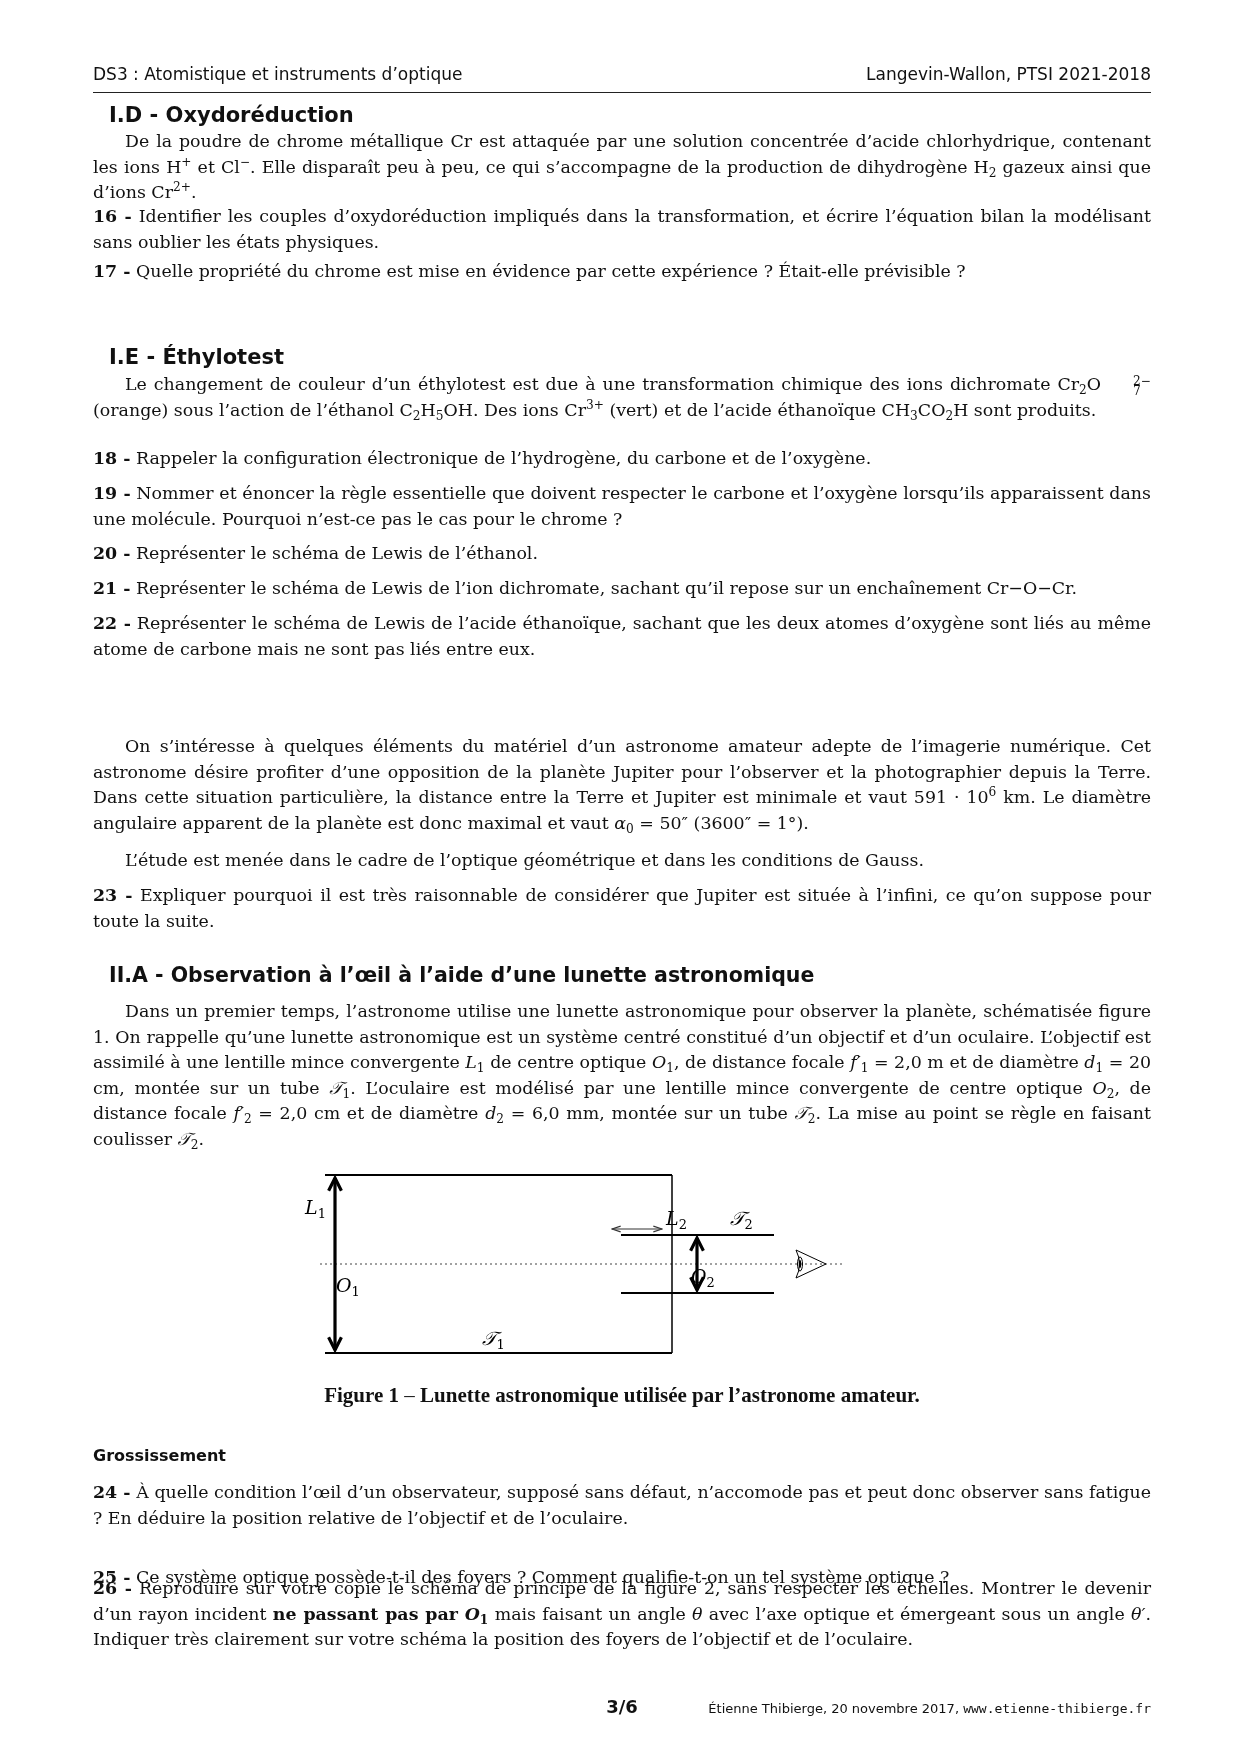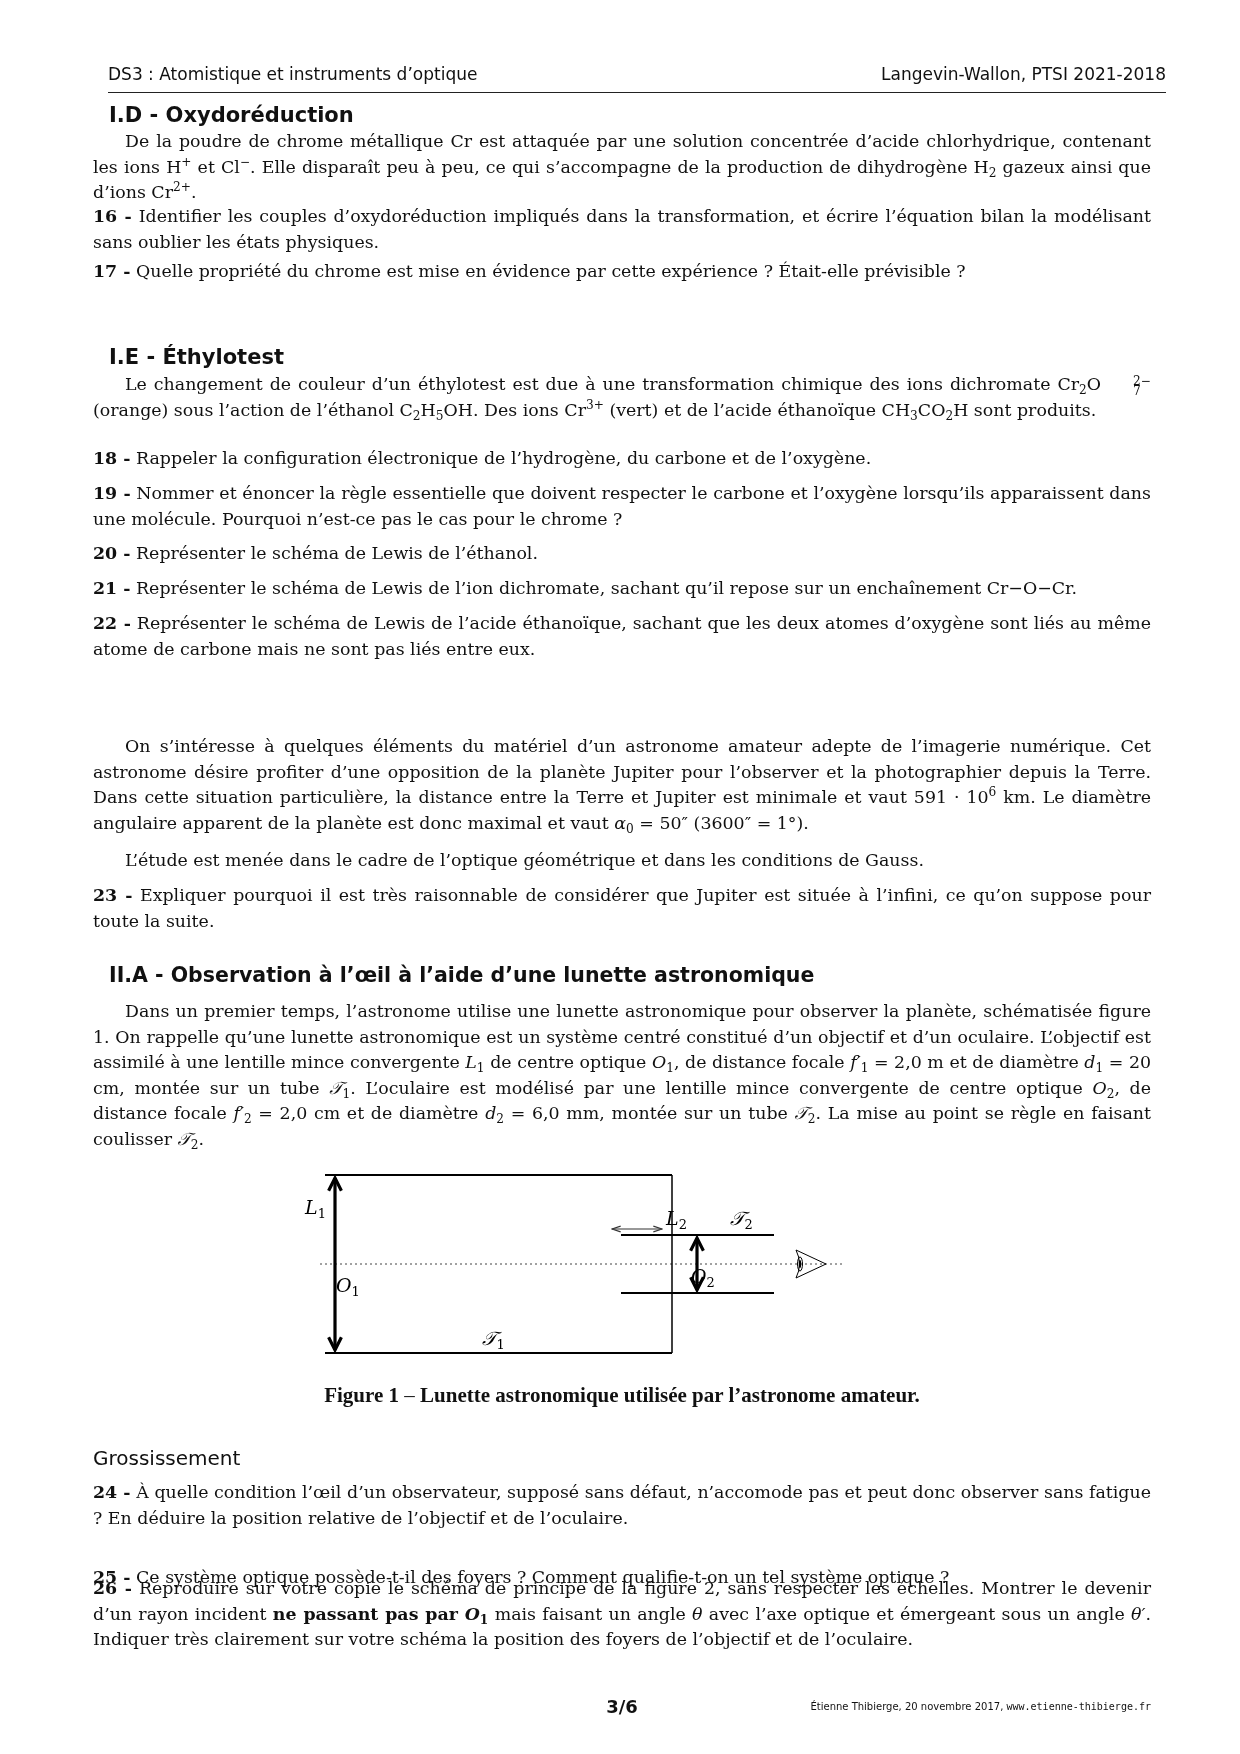--- a/index.html
+++ b/index.html
@@ -1,36 +1,36 @@
 <!DOCTYPE html>
 <html><head>
 <meta charset="utf-8">
 <style>
   html, body { margin:0; padding:0; background:#fff; }
   body { width:1240px; height:1754px; position:relative; overflow:hidden; color:#111;
          font-family:"DejaVu Serif", "Liberation Serif", serif; }
   .page { position:absolute; left:93px; top:0; width:1058px; }
-  .header { position:absolute; top:62px; left:15px; width:1058px; height:30px; border-bottom:1.5px solid #222;
+  .header { position:absolute; top:62px; left:0; width:1058px; height:30px; border-bottom:1.5px solid #222;
             font-family:"DejaVu Sans", "Liberation Sans", sans-serif; font-size:17px; }
   .header .left { position:absolute; left:0; top:2px; }
   .header .right { position:absolute; right:0; top:2px; }
   .blk { position:absolute; left:0; width:1058px; font-size:17.4px; line-height:25.5px; text-align:justify; }
   .h2 { position:absolute; left:16px; font-family:"DejaVu Sans", "Liberation Sans", sans-serif; font-weight:bold; font-size:21px; }
   .h1 { position:absolute; left:0; width:1058px; font-family:"DejaVu Sans", "Liberation Sans", sans-serif; font-weight:bold; font-size:26px; }
   .h1 .r { position:absolute; right:0; top:0; }
-  .h3 { position:absolute; left:0; font-family:"DejaVu Sans", "Liberation Sans", sans-serif; font-weight:normal; font-size:20px; }
+  .h3 { position:absolute; left:0; font-family:"DejaVu Sans", "Liberation Sans", sans-serif; font-weight:bold; font-size:16px; }
   .indent { text-indent:32px; }
   .qn { font-weight:bold; }
   sup, sub { font-size:70%; line-height:0; }
   .caption { position:absolute; left:0; width:1058px; text-align:center; top:1383px;
              font-family:Liberation Serif, serif; font-weight:bold; font-size:21px; }
   .caption .dash { font-weight:normal; }
   .footer-page { position:absolute; left:0; width:1058px; text-align:center; top:1696px;
                  font-family:"DejaVu Sans", "Liberation Sans", sans-serif; font-weight:bold; font-size:18px; }
-  .footer-credit { position:absolute; right:0; top:1701px; font-family:"DejaVu Sans", "Liberation Sans", sans-serif; font-size:10px; }
+  .footer-credit { position:absolute; right:0; top:1701px; font-family:"DejaVu Sans", "Liberation Sans", sans-serif; font-size:13px; }
   .footer-credit .url { font-family:"DejaVu Sans Mono", "Liberation Mono", monospace; }
   svg.fig { position:absolute; left:0; top:0; }
   .lbl { font-family:"DejaVu Serif", "Liberation Serif", serif; font-style:italic; font-size:19px; }
 </style>
 </head>
 <body>
 
 <div class="page">
 
   <div class="header">

